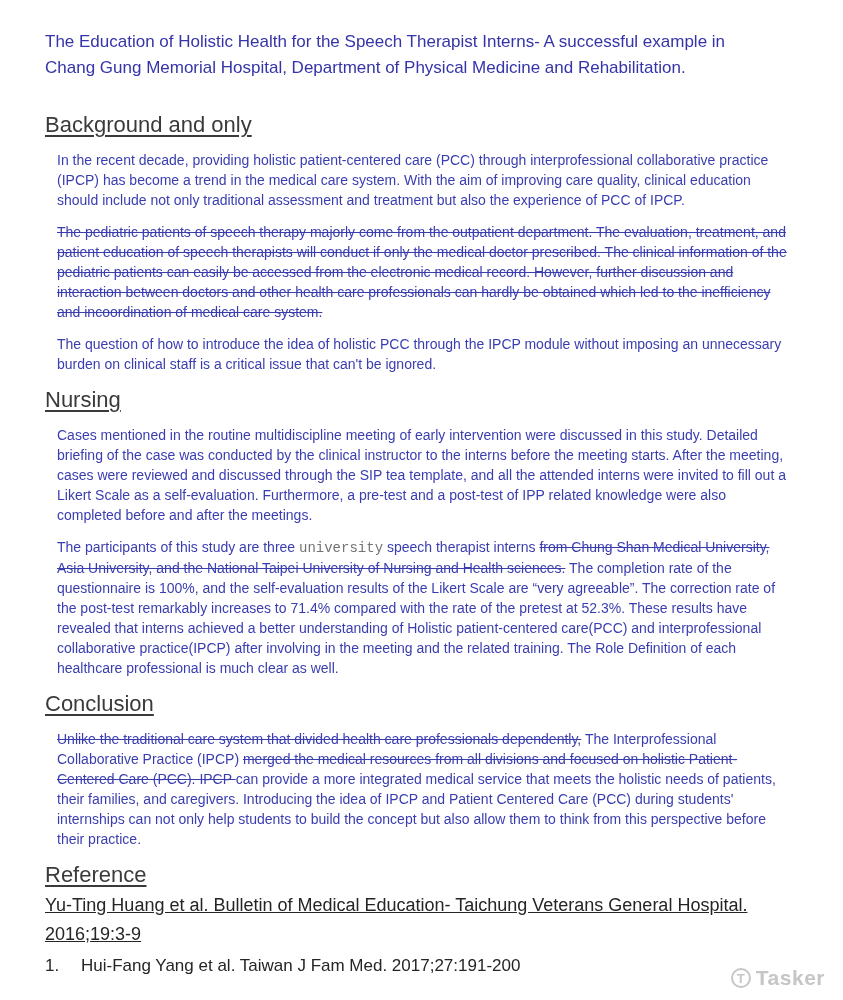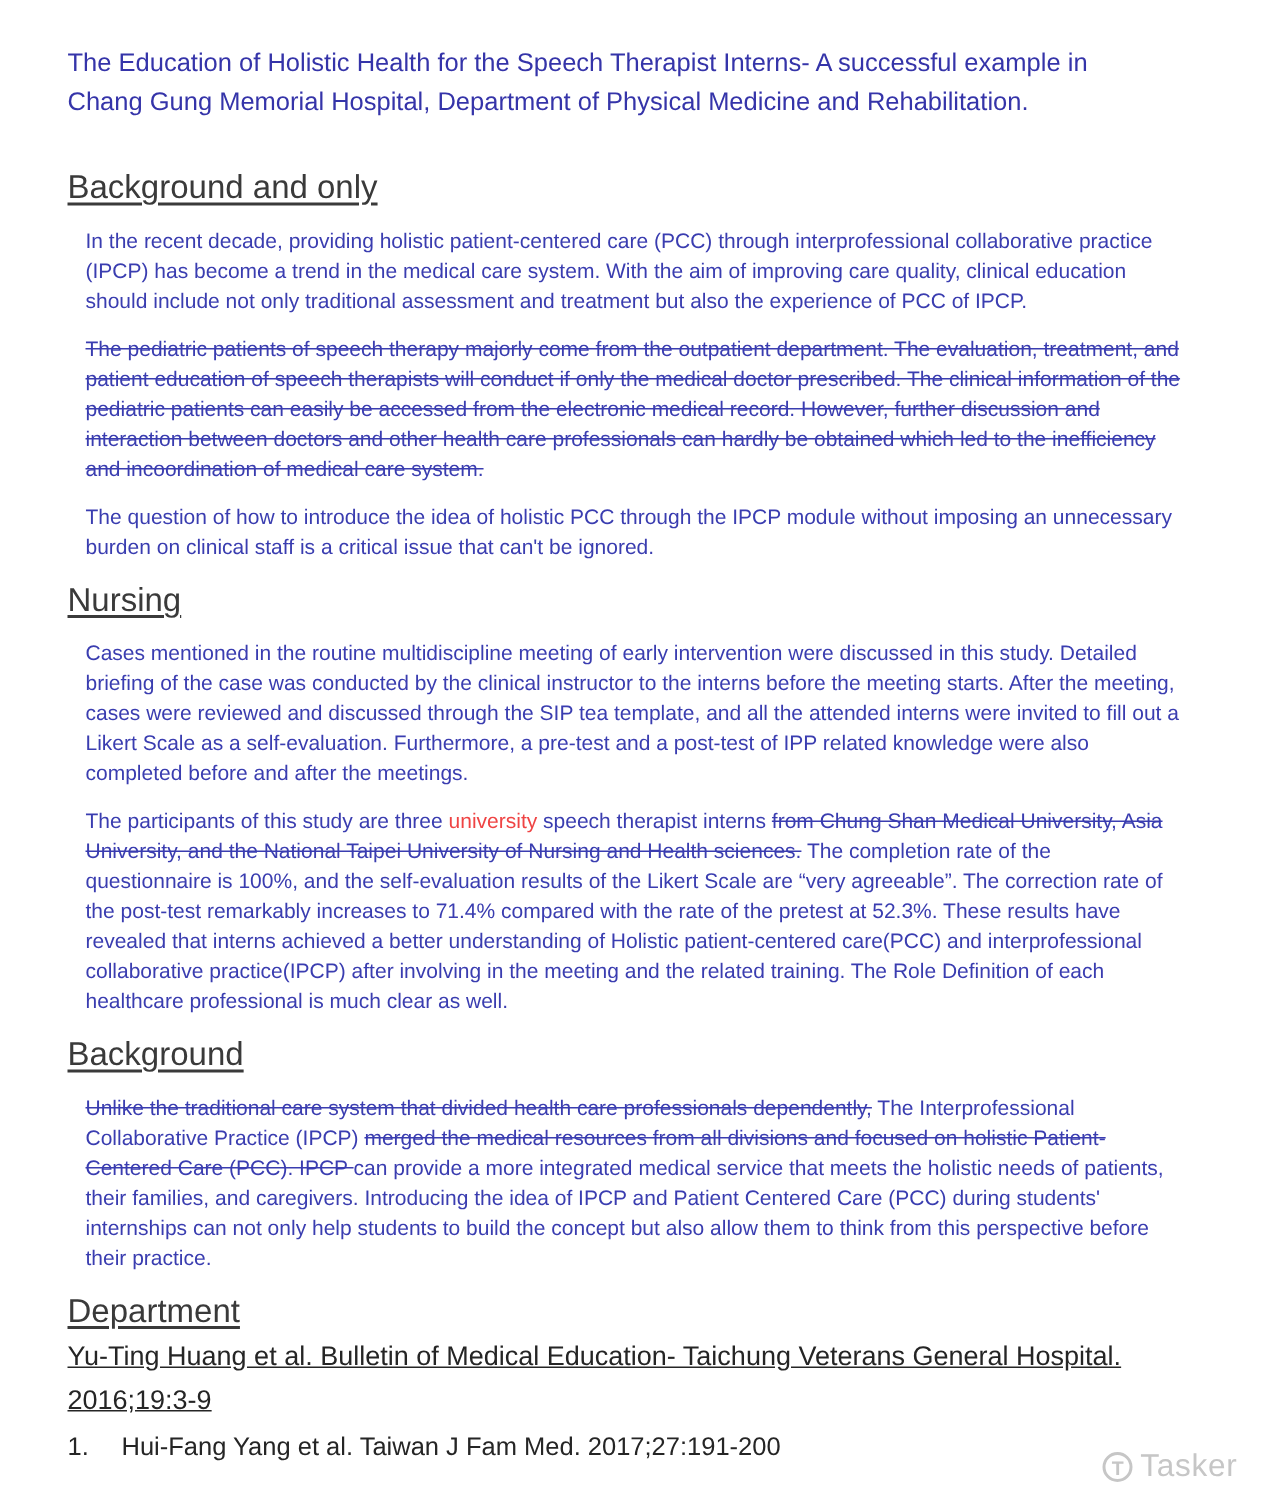--- a/index.html
+++ b/index.html
@@ -35,21 +35,21 @@
 
   p.para {
     margin: 12px;
     font-size: 14px;
     line-height: 20px;
     color: #3a3db0;
     max-width: 757px;
   }
 
   .run.strike { text-decoration: line-through; text-decoration-thickness: 1.4px; }
-  .run.red { color: #ef4444; }
+  .run.red { color: #737373; font-family: Liberation Mono, monospace; }
 
   .ref-entry {
     margin: 2px 0 0 0;
     font-size: 18px;
     line-height: 29px;
     color: #252525;
     max-width: 730px;
     text-decoration: underline;
   }
   .ref-item {
@@ -76,21 +76,21 @@
     border-radius: 50%;
     display: flex;
     align-items: center;
     justify-content: center;
     font-size: 13px;
     font-weight: 700;
     color: #c6c6c6;
   }
   .watermark-label {
     font-size: 21px;
-    font-weight: 400;
+    font-weight: 700;
     letter-spacing: 0.5px;
     text-align: right;
   }
 </style>
 </head>
 <body>
 
 <div class="doc">
 
   <p class="title">The Education of Holistic Health for the Speech Therapist Interns- A successful example in Chang Gung Memorial Hospital, Department of Physical Medicine and Rehabilitation.</p>
@@ -105,26 +105,26 @@
   <section>
     <h2 class="heading">Nursing</h2>
     <p class="para"><span class="run normal">Cases mentioned in the routine multidiscipline meeting of early intervention were discussed in this study. Detailed briefing of the case was conducted by the clinical instructor to the interns before the meeting starts. After the meeting, cases were reviewed and discussed through the SIP tea template, and all the attended interns were invited to fill out a Likert Scale as a self-evaluation. Furthermore, a pre-test and a post-test of IPP related knowledge were also completed before and after the meetings.</span></p>
   </section>
 
   <section>
     <p class="para"><span class="run normal">The participants of this study are three </span><span class="run red">university</span><span class="run normal"> speech therapist interns </span><span class="run strike">from Chung Shan Medical University, Asia University, and the National Taipei University of Nursing and Health sciences.</span><span class="run normal"> The completion rate of the questionnaire is 100%, and the self-evaluation results of the Likert Scale are “very agreeable”. The correction rate of the post-test remarkably increases to 71.4% compared with the rate of the pretest at 52.3%. These results have revealed that interns achieved a better understanding of Holistic patient-centered care(PCC) and interprofessional collaborative practice(IPCP) after involving in the meeting and the related training. The Role Definition of each healthcare professional is much clear as well.</span></p>
   </section>
 
   <section>
-    <h2 class="heading">Background</h2>
+    <h2 class="heading">Conclusion</h2>
     <p class="para"><span class="run strike">Unlike the traditional care system that divided health care professionals dependently,</span><span class="run normal"> The Interprofessional Collaborative Practice (IPCP) </span><span class="run strike">merged the medical resources from all divisions and focused on holistic Patient-Centered Care (PCC). IPCP </span><span class="run normal">can provide a more integrated medical service that meets the holistic needs of patients, their families, and caregivers. Introducing the idea of IPCP and Patient Centered Care (PCC) during students' internships can not only help students to build the concept but also allow them to think from this perspective before their practice.</span></p>
   </section>
 
   <section>
-    <h2 class="heading">Department</h2>
+    <h2 class="heading">Reference</h2>
     <p class="ref-entry">Yu-Ting Huang et al. Bulletin of Medical Education- Taichung Veterans General Hospital. 2016;19:3-9</p>
     <div class="ref-item">
       <span class="ref-num">1.</span>
       <span class="ref-text">Hui-Fang Yang et al. Taiwan J Fam Med. 2017;27:191-200</span>
     </div>
   </section>
 
 </div>
 
 <div class="watermark">

